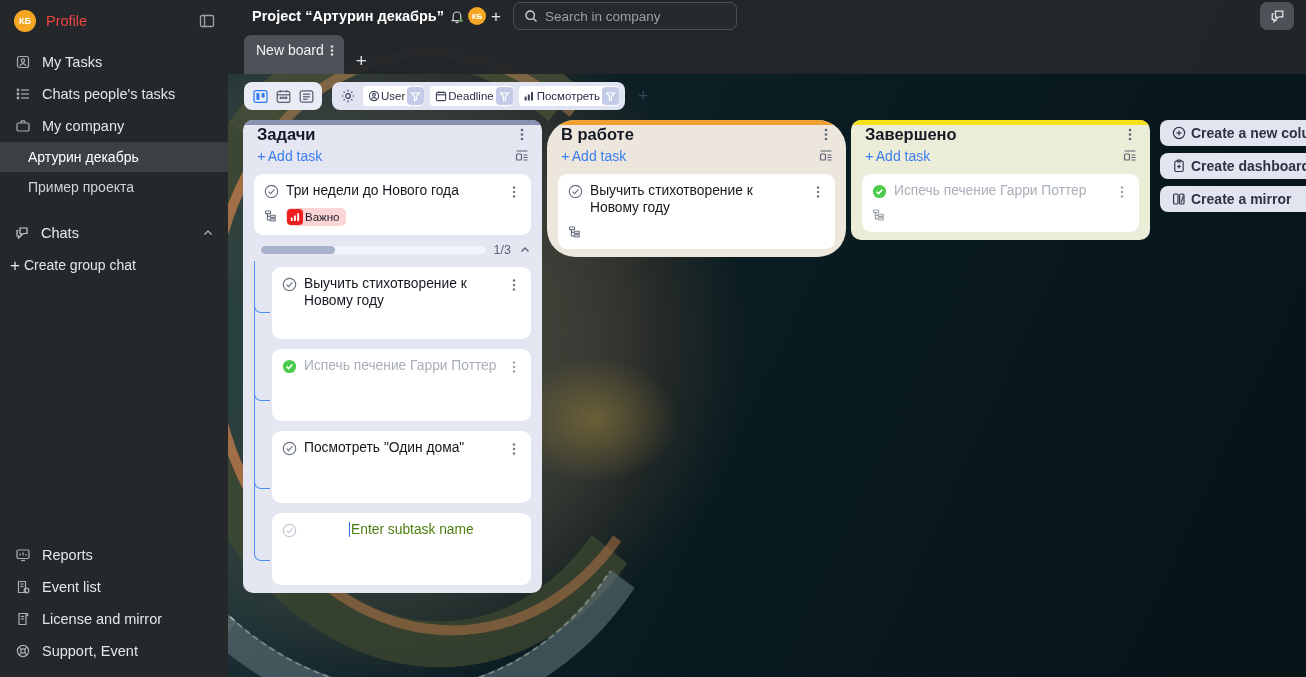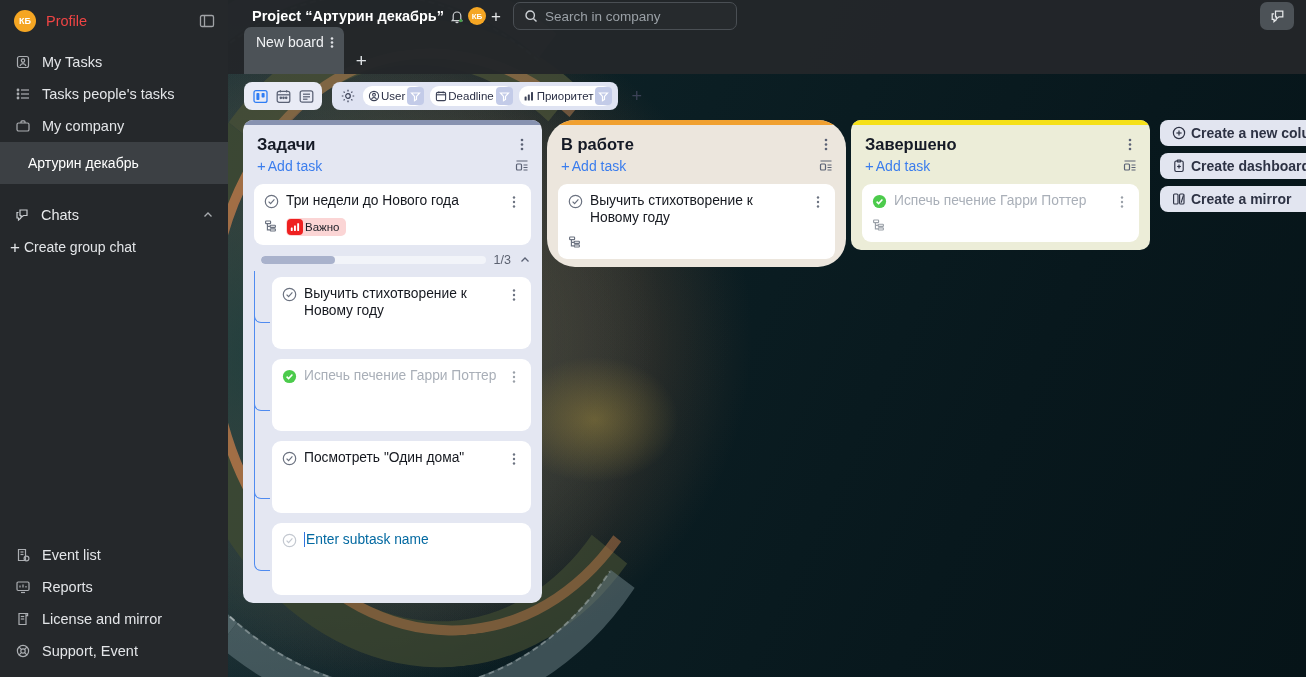--- a/index.html
+++ b/index.html
@@ -37,21 +37,21 @@
 
   .nav-section { padding-top: 4px; }
   .nav-item {
     display: flex; align-items: center; gap: 11px;
     padding: 0 14px; height: 32px;
     font-size: 14.5px; color: #e3e5e8; cursor: pointer;
   }
   .nav-item .ic { width: 17px; height: 17px; flex: 0 0 17px; opacity: .82; display:flex; align-items:center; justify-content:center;}
   .sub-item {
     display: flex; align-items: center;
-    padding-left: 28px; height: 42px;
+    padding-left: 28px; height: 30px;
     font-size: 14px; color: #cfd2d6; cursor: pointer;
   }
   .sub-item.active { background: #3c4044; color: #fff; }
 
   .chats-head {
     display: flex; align-items: center; gap: 11px;
     padding: 0 14px; height: 34px; margin-top: 14px;
     font-size: 14.5px; cursor: pointer;
   }
   .chats-head .caret { margin-left: auto; opacity: .8; }
@@ -152,21 +152,21 @@
   .boardtabs {
     position: relative; z-index: 4;
     height: 42px; display: flex; align-items: flex-end; gap: 6px;
     padding-left: 16px;
     background: rgba(35,38,41,.97);
   }
   .board-tab {
     display: flex; align-items: flex-end; gap: 6px;
     background: #4c5257; color: #f0f2f4;
     border-radius: 7px 7px 0 0;
-    padding: 7px 10px 24px 12px; font-size: 14px;
+    padding: 7px 10px 16px 12px; font-size: 14px;
     cursor: pointer;
   }
   .tab-plus { font-size: 19px; color: #dfe2e5; padding: 0 6px 4px; cursor: pointer; line-height: 1; }
 
   
   .toolbar {
     position: relative; z-index: 3;
     display: flex; align-items: center; gap: 10px;
     padding: 8px 0 8px 16px;
   }
@@ -175,21 +175,21 @@
     background: #e9ebf5; border-radius: 8px; padding: 4px 6px;
   }
   .view-ic { width: 20px; height: 20px; display: flex; align-items: center; justify-content: center; cursor: pointer; }
   .filter-group {
     display: flex; align-items: center; gap: 6px;
     background: #dfe3f2; border-radius: 8px; padding: 4px 6px;
   }
   .gear { width: 19px; height: 19px; display:flex; align-items:center; justify-content:center; cursor:pointer; }
   .chip {
     display: flex; align-items: center;
-    background: #fff; border-radius: 9px; height: 20px;
+    background: #fff; border-radius: 4px; height: 20px;
     padding-left: 4px; font-size: 11.5px; color: #2a2f45;
   }
   .chip .cic { width: 13px; height: 13px; margin-right: 1px; display:flex; align-items:center; justify-content:center;}
   .chip .funnel {
     width: 17px; height: 18px; margin-left: 2px; border-radius: 4px;
     background: #c3cbe8; display: flex; align-items: center; justify-content: center; cursor: pointer;
   }
   .tb-plus { font-size: 18px; color: #3c4257; cursor: pointer; line-height: 1; padding: 0 3px; }
 
   
@@ -197,21 +197,21 @@
     position: relative; z-index: 2;
     display: flex; align-items: flex-start; gap: 5px;
     padding-left: 15px; margin-top: 2px;
   }
   .column {
     width: 299px; flex: 0 0 299px;
     border-radius: 10px; overflow: hidden;
     padding-bottom: 8px;
   }
   .col-top { height: 5px; }
-  .col-head { padding: 10px 12px 0 14px; }
+  .col-head { padding: 0 12px 0 14px; }
   .col-title-row { display: flex; align-items: center; }
   .col-title { font-size: 16.5px; font-weight: bold; color: #151a26; flex: 1; }
   .kebab { width: 16px; cursor: pointer; display: flex; justify-content: center; }
   .col-sub-row { display: flex; align-items: center; margin-top: 3px; }
   .add-task {
     display: flex; align-items: center; gap: 2px;
     font-size: 14px; color: #3b7ded; cursor: pointer; flex: 1;
   }
   .add-task .p { font-size: 15px; }
   .layout-ic { width: 16px; height: 16px; cursor: pointer; }
@@ -247,21 +247,21 @@
   .connector {
     position: absolute; left: 11px; top: -6px; bottom: 36px;
     width: 16px; border-left: 1.6px solid #4f8bf0;
   }
   .sub-card { margin: 10px 11px 0 0; min-height: 72px; }
   .sub-tick {
     position: absolute; left: 11px; width: 16px; height: 14px;
     border-left: 1.6px solid #4f8bf0; border-bottom: 1.6px solid #4f8bf0;
     border-bottom-left-radius: 7px;
   }
-  .ph-input { font-size: 13.8px; color: #0369a1; display: flex; align-items: center; }
+  .ph-input { font-size: 13.8px; color: #4d7c0f; display: flex; align-items: center; margin-left: 45px; }
   .caret-bar { display: inline-block; width: 1px; height: 15px; background: #2f74e0; margin-right: 1px; }
 
   .side-actions {
     position: relative; z-index: 2;
     display: flex; flex-direction: column; gap: 7px;
     margin-left: 5px; padding-top: 0;
   }
   .pill {
     background: #e2e5f0; border-radius: 8px;
     height: 26px; display: flex; align-items: center; gap: 5px;
@@ -303,33 +303,34 @@
         <span class="ic">
           <svg width="16" height="16" viewBox="0 0 16 16" fill="none" stroke="#c9ccd0" stroke-width="1.2">
             <line x1="6" y1="4" x2="14" y2="4"></line>
               <line x1="6" y1="8" x2="14" y2="8"></line>
               <line x1="6" y1="12" x2="14" y2="12"></line>
             <circle cx="3" cy="4" r=".8" fill="#c9ccd0"></circle>
               <circle cx="3" cy="8" r=".8" fill="#c9ccd0"></circle>
               <circle cx="3" cy="12" r=".8" fill="#c9ccd0"></circle>
           </svg>
         </span>
-        <span>Tasks people's tasks</span>
+        <span>Chats people's tasks</span>
       </div>
       <div class="nav-item">
         <span class="ic">
           <svg width="16" height="16" viewBox="0 0 16 16" fill="none" stroke="#c9ccd0" stroke-width="1.2">
             <rect x="2" y="5" width="12" height="8" rx="1.6"></rect>
               <path d="M6 5V3.8c0-.6.4-1 1-1h2c.6 0 1 .4 1 1V5"></path>
           </svg>
         </span>
         <span>My company</span>
       </div>
 
       <div class="sub-item active">Артурин декабрь</div>
+      <div class="sub-item">Пример проекта</div>
     </div>
 
     <div class="chats-head">
       <span class="ic">
         <svg width="16" height="16" viewBox="0 0 16 16" fill="none" stroke="#c9ccd0" stroke-width="1.2">
           <path d="M6 3h7v5.5H9.5L7 10.5V8.5H6z"></path>
             <path d="M4.5 5.5H3v5.5h1.5v2L7 11"></path>
         </svg>
       </span>
       <span>Chats</span>
@@ -343,39 +344,39 @@
       <span class="plus">+</span>
       <span>Create group chat</span>
     </div>
 
     <div class="spacer"></div>
 
     <div class="bottom-nav">
       <div class="nav-item">
         <span class="ic">
           <svg width="16" height="16" viewBox="0 0 16 16" fill="none" stroke="#c9ccd0" stroke-width="1.2">
-            <path d="M3.5 2.5h7v11h-7z"></path>
-              <line x1="5.5" y1="5" x2="8.5" y2="5"></line>
-              <line x1="5.5" y1="7.5" x2="8.5" y2="7.5"></line>
-              <circle cx="11.5" cy="11.5" r="2.4"></circle>
-          </svg>
-        </span>
-        <span>Event list</span>
-      </div>
-      <div class="nav-item">
-        <span class="ic">
-          <svg width="16" height="16" viewBox="0 0 16 16" fill="none" stroke="#c9ccd0" stroke-width="1.2">
             <rect x="2" y="3" width="12" height="8.5" rx="1.2"></rect>
               <line x1="6" y1="13.5" x2="10" y2="13.5"></line>
               <line x1="5" y1="8.5" x2="5" y2="6.5"></line>
               <line x1="8" y1="8.5" x2="8" y2="5.5"></line>
               <line x1="11" y1="8.5" x2="11" y2="7"></line>
           </svg>
         </span>
         <span>Reports</span>
+      </div>
+      <div class="nav-item">
+        <span class="ic">
+          <svg width="16" height="16" viewBox="0 0 16 16" fill="none" stroke="#c9ccd0" stroke-width="1.2">
+            <path d="M3.5 2.5h7v11h-7z"></path>
+              <line x1="5.5" y1="5" x2="8.5" y2="5"></line>
+              <line x1="5.5" y1="7.5" x2="8.5" y2="7.5"></line>
+              <circle cx="11.5" cy="11.5" r="2.4"></circle>
+          </svg>
+        </span>
+        <span>Event list</span>
       </div>
       <div class="nav-item">
         <span class="ic">
           <svg width="16" height="16" viewBox="0 0 16 16" fill="none" stroke="#c9ccd0" stroke-width="1.2">
             <path d="M4 2.5h7v11H4z"></path>
               <line x1="5.8" y1="5.5" x2="9.2" y2="5.5"></line>
               <line x1="5.8" y1="8" x2="9.2" y2="8"></line>
               <path d="M11 2.5h1.6v2.2H11"></path>
           </svg>
         </span>
@@ -521,21 +522,21 @@
         </div>
 
         <div class="chip">
           <span class="cic">
             <svg width="12" height="12" viewBox="0 0 12 12" fill="#3c4257">
               <rect x="1.6" y="6.6" width="2" height="3.8" rx=".5"></rect>
                 <rect x="4.8" y="4.4" width="2" height="6" rx=".5"></rect>
                 <rect x="8" y="2" width="2" height="8.4" rx=".5"></rect>
             </svg>
           </span>
-          <span>Приоритет</span>
+          <span>Посмотреть</span>
           <span class="funnel">
             <svg width="11" height="11" viewBox="0 0 11 11" fill="none" stroke="#fff" stroke-width="1.2">
               <path d="M1.5 2h8l-3 3.4v3.1l-2 1.2V5.4z"></path>
             </svg>
           </span>
         </div>
       </div>
       <span class="tb-plus">+</span>
     </div>
 

